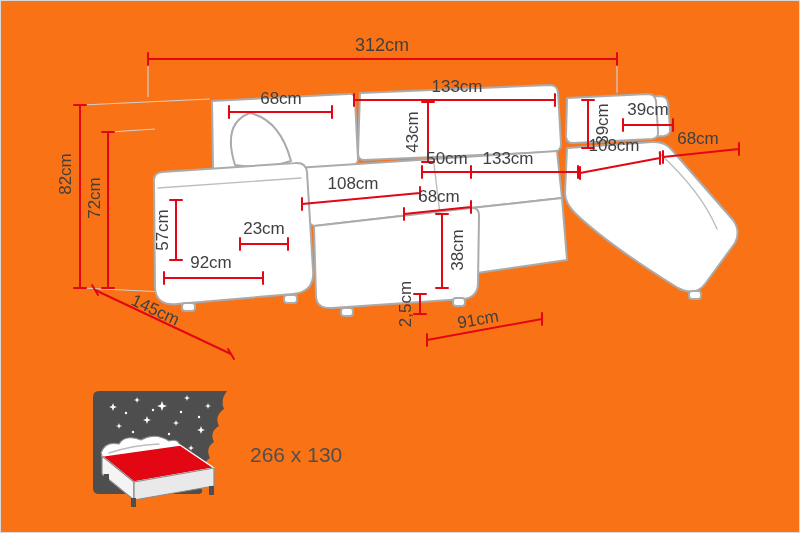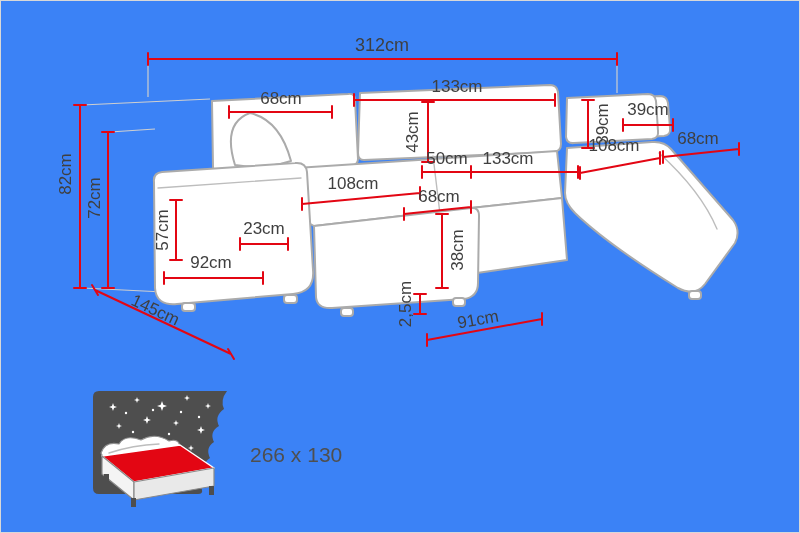--- a/index.html
+++ b/index.html
@@ -1,19 +1,19 @@
 <!DOCTYPE html>
 <html><head>
 <meta charset="utf-8">
 <style>
   html,body { margin:0; padding:0; background:#fff; }
   .frame {
     width:798px; height:531px;
     border:1px solid #d8d8d8;
-    background:#3b82f6;
+    background:#f97316;
     position:relative;
     overflow:hidden;
     font-family:"Liberation Sans", sans-serif;
     text-align:center;
   }
   svg { display:block; }
   .sofa-stroke   { stroke:#ababab; stroke-width:2; fill:#ffffff; stroke-linejoin:round; stroke-linecap:round; }
   .sofa-thin     { stroke:#bdbdbd; stroke-width:1.4; fill:none; stroke-linecap:round; }
   .guide         { stroke:#cfcfcf; stroke-width:1.2; fill:none; }
   .dim-line      { stroke:#e30613; stroke-width:2; fill:none; stroke-linecap:round; }

